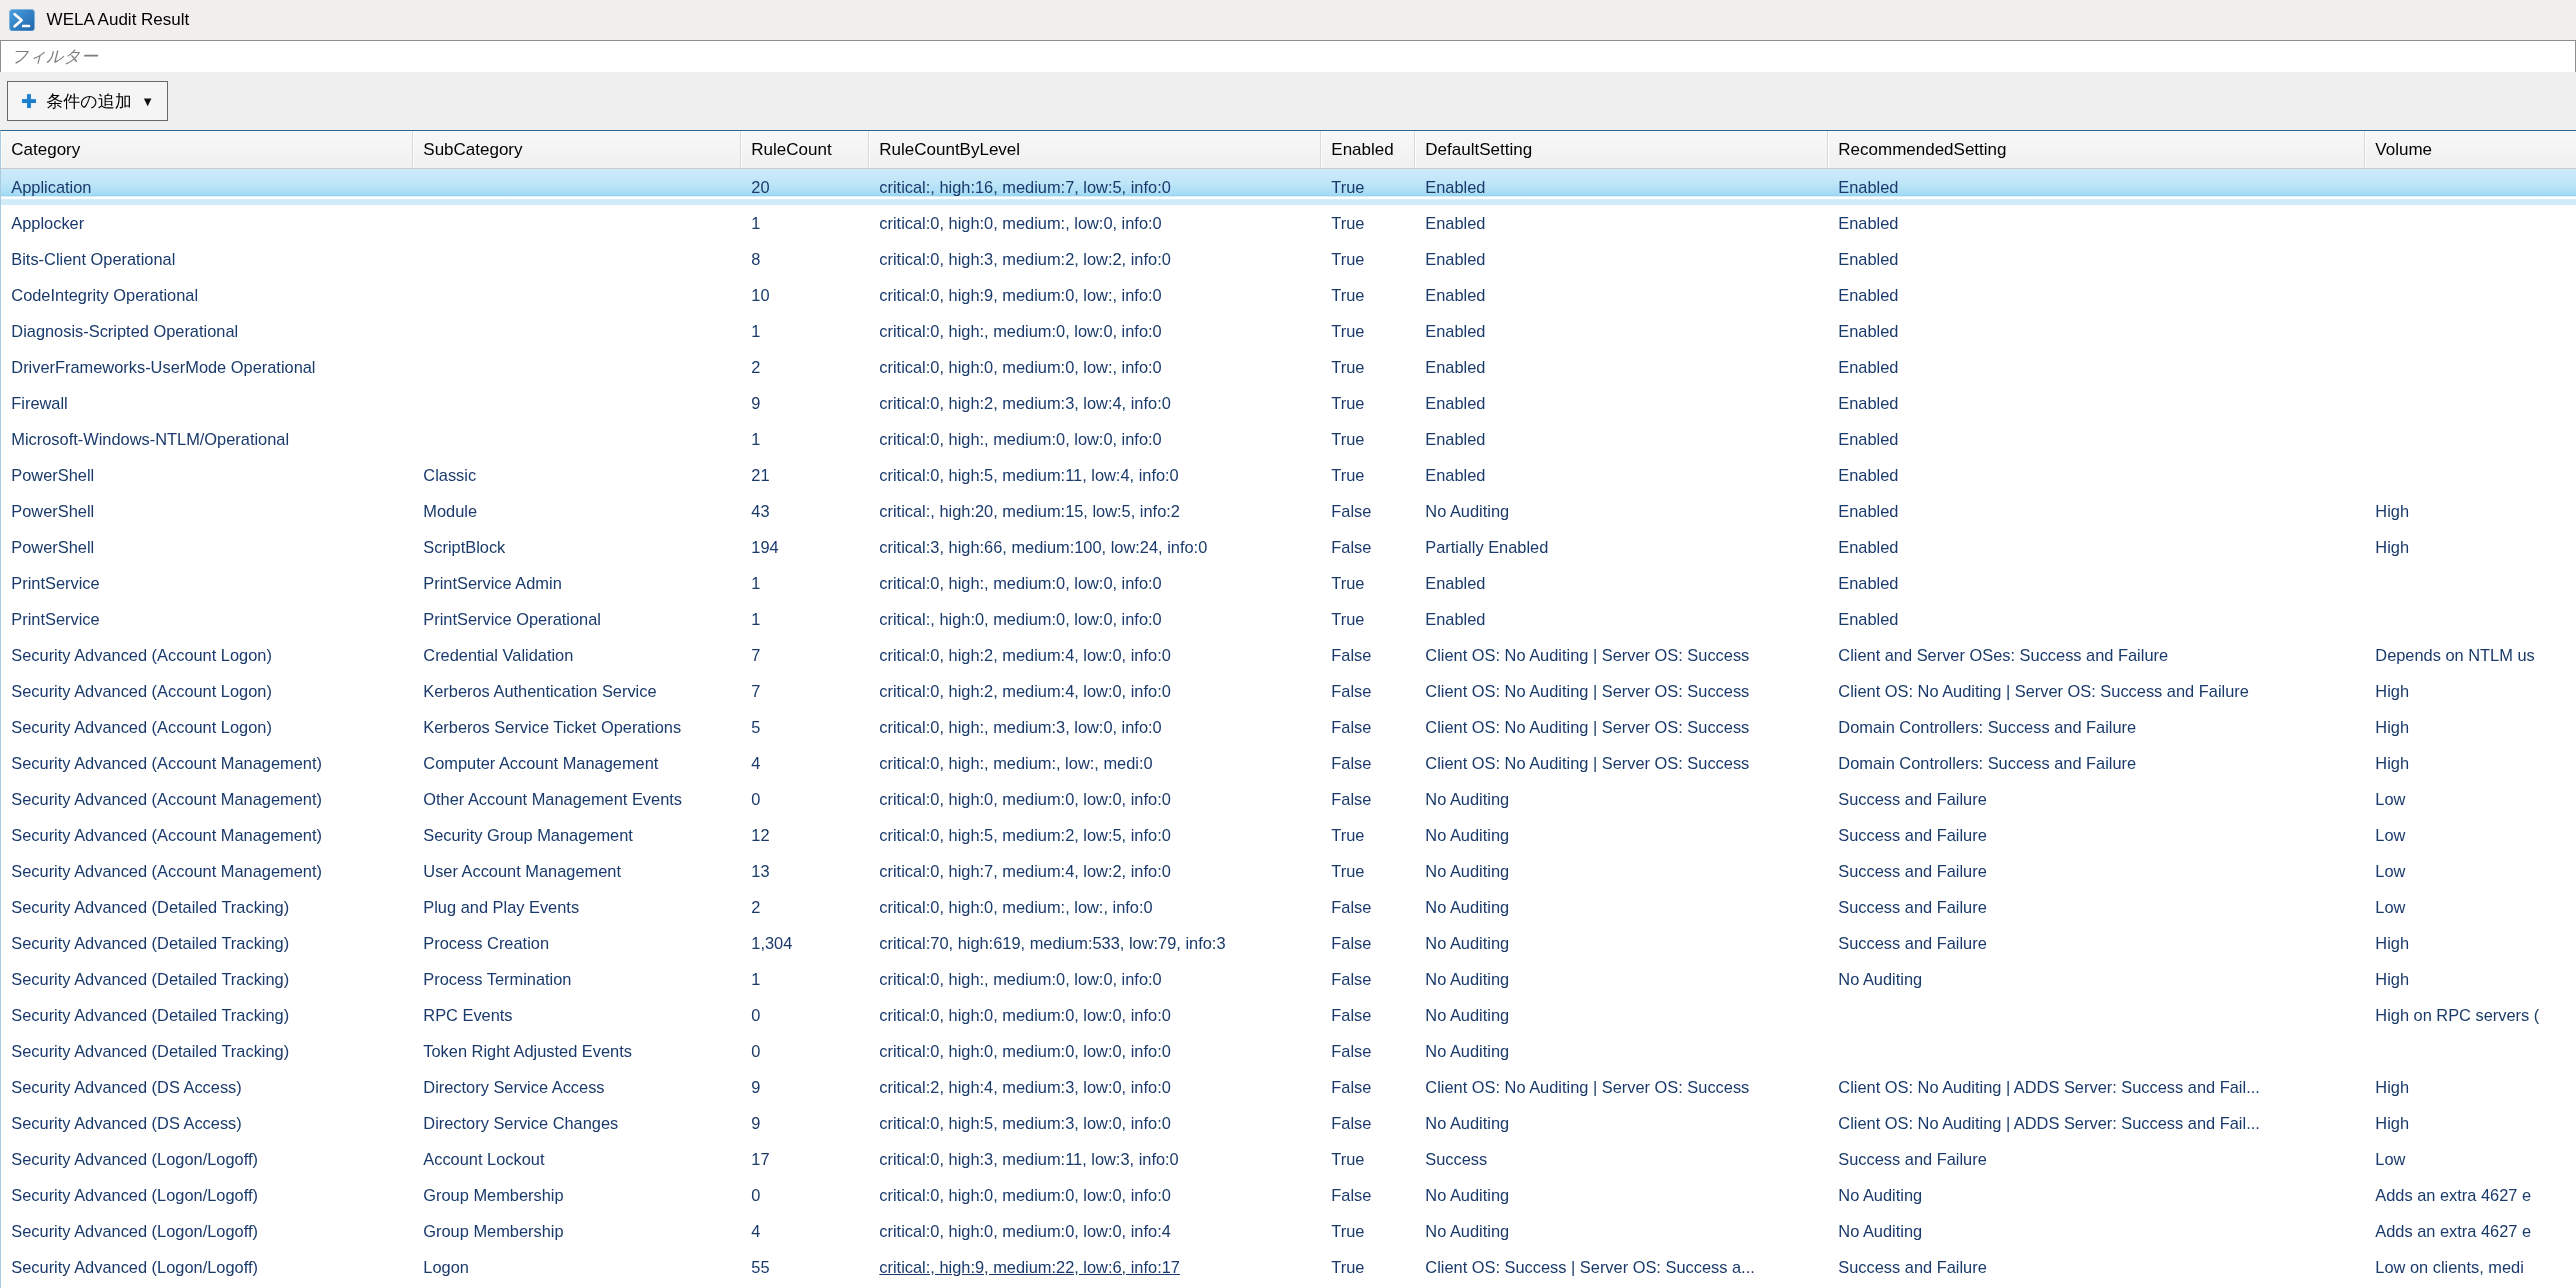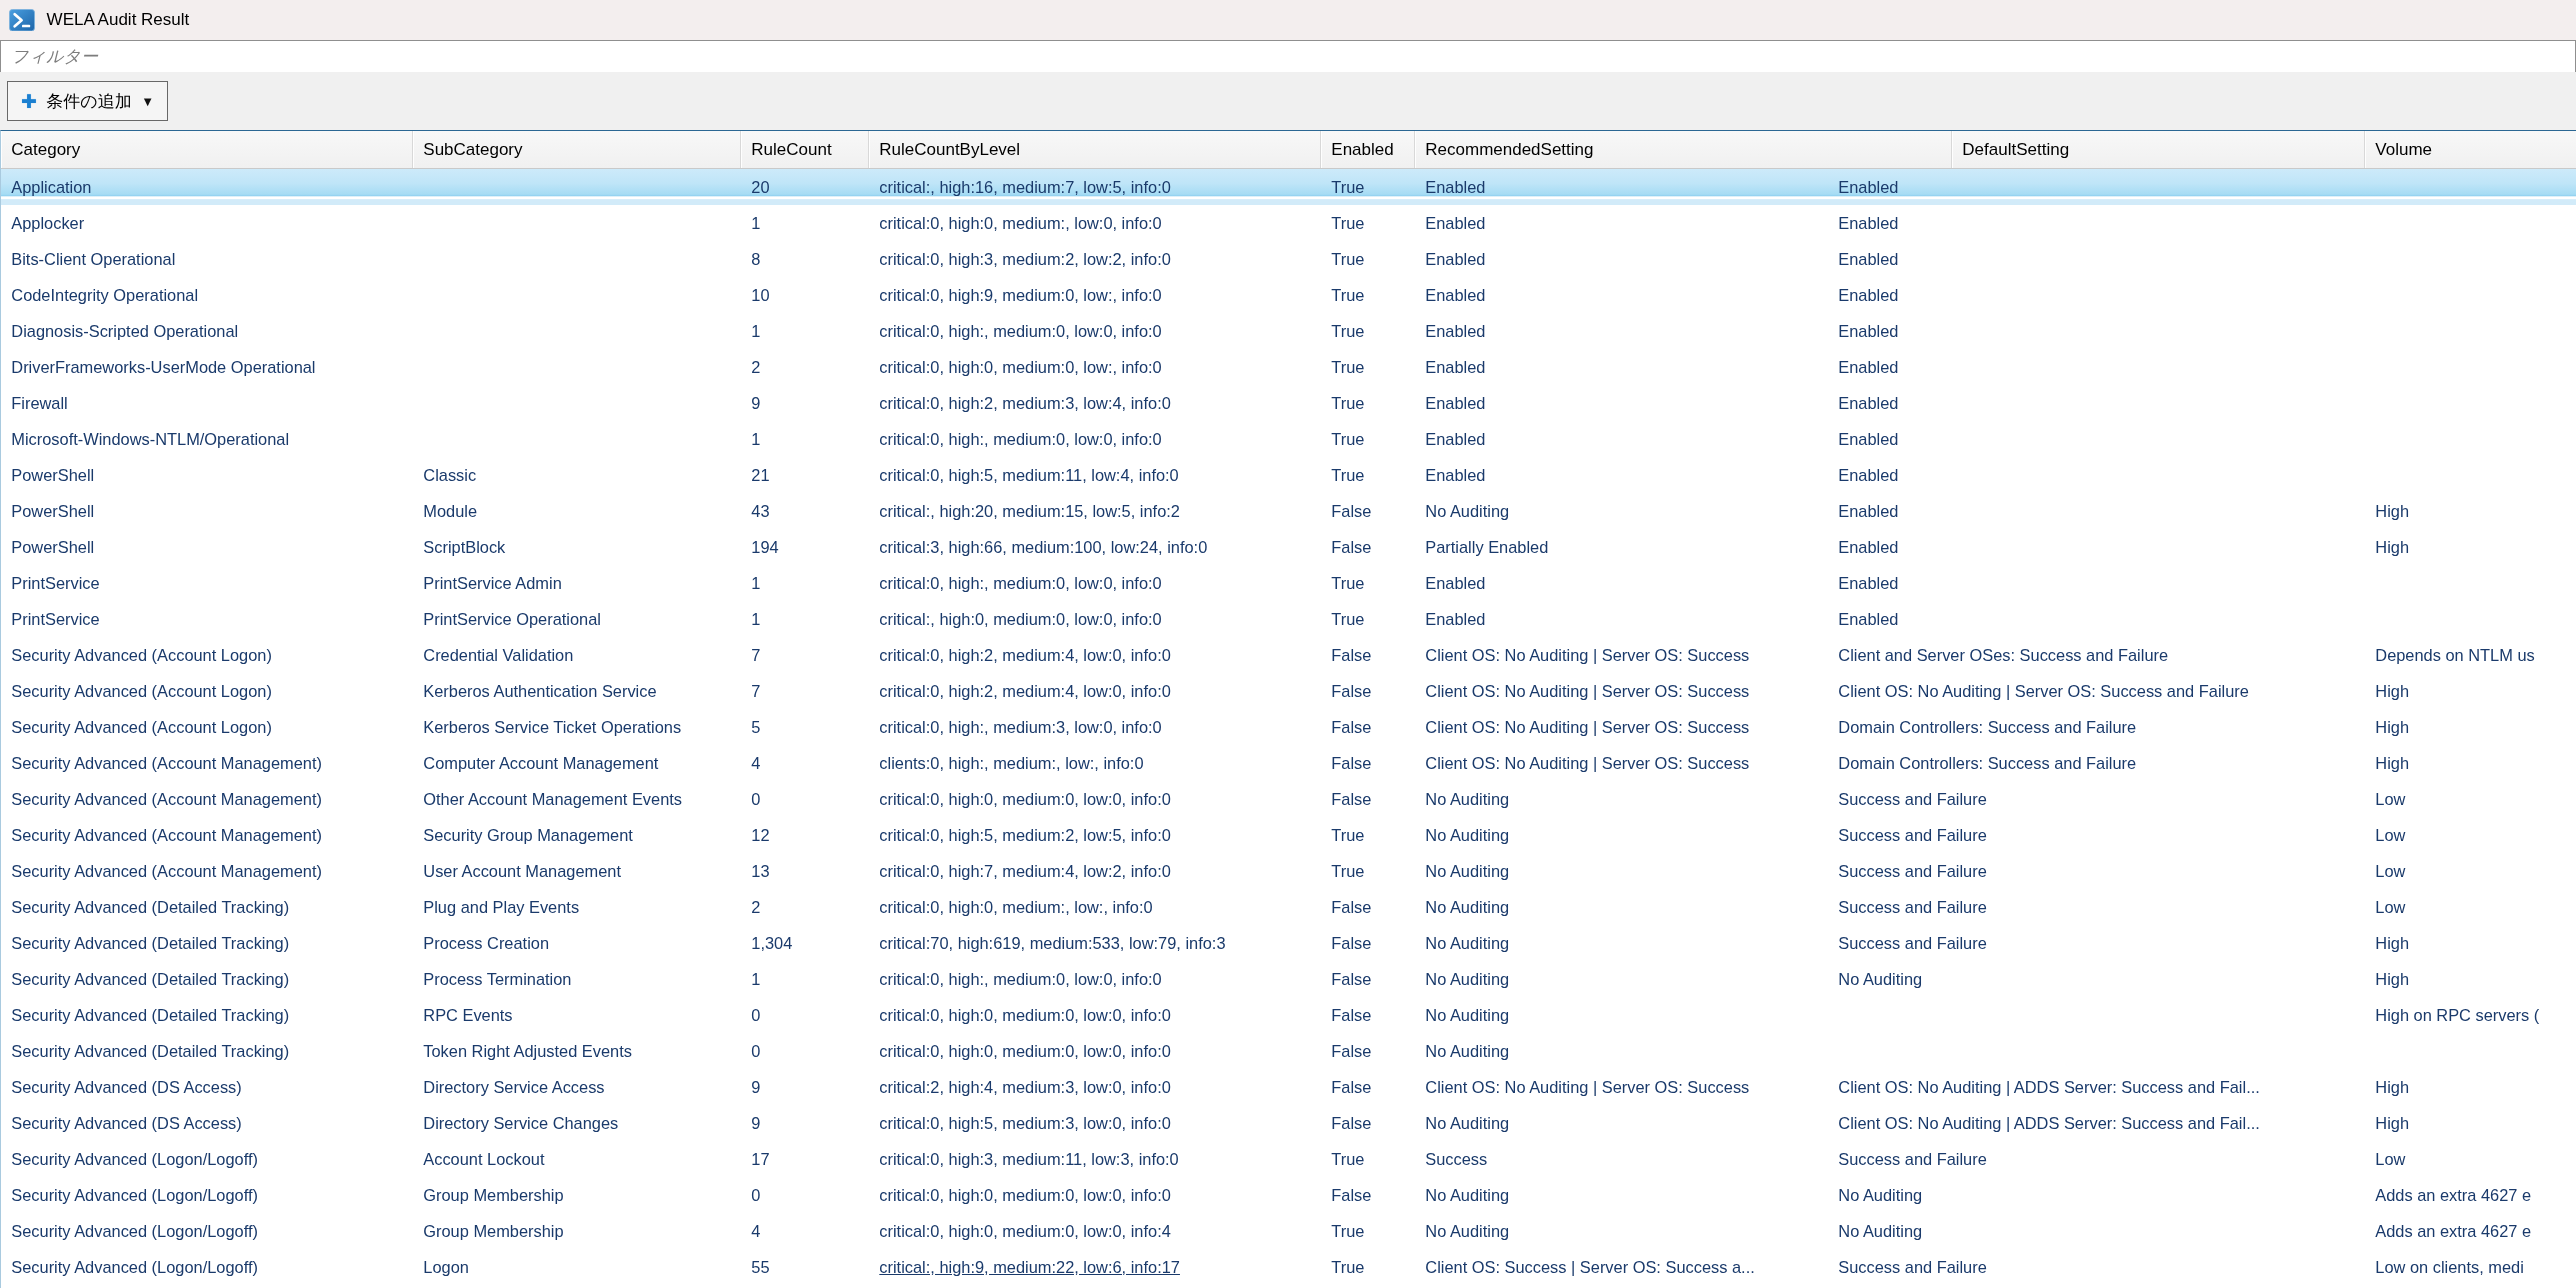--- a/index.html
+++ b/index.html
@@ -116,22 +116,22 @@
   </button>
 </div>
 
 <div class="grid">
   <div class="grid-header" id="grid-header">
       <div class="hcell" style="width: 412px;">Category</div>
       <div class="hcell" style="width: 328px;">SubCategory</div>
       <div class="hcell" style="width: 128px;">RuleCount</div>
       <div class="hcell" style="width: 452px;">RuleCountByLevel</div>
       <div class="hcell" style="width: 94px;">Enabled</div>
+      <div class="hcell" style="width: 413px;">DefaultSetting</div>
       <div class="hcell" style="width: 537px;">RecommendedSetting</div>
-      <div class="hcell" style="width: 413px;">DefaultSetting</div>
       <div class="hcell" style="width: 344px;">Volume</div>
     </div>
   <div class="grid-body" id="grid-body">
       <div class="row selected">
         <div class="cell" style="width: 412px;">Application</div>
         <div class="cell" style="width: 328px;"></div>
         <div class="cell" style="width: 128px;">20</div>
         <div class="cell" style="width: 452px;">critical:, high:16, medium:7, low:5, info:0</div>
         <div class="cell" style="width: 94px;">True</div>
         <div class="cell" style="width: 413px;">Enabled</div>
@@ -285,21 +285,21 @@
         <div class="cell" style="width: 452px;">critical:0, high:, medium:3, low:0, info:0</div>
         <div class="cell" style="width: 94px;">False</div>
         <div class="cell" style="width: 413px;">Client OS: No Auditing | Server OS: Success</div>
         <div class="cell" style="width: 537px;">Domain Controllers: Success and Failure</div>
         <div class="cell" style="width: 344px;">High</div>
       </div>
       <div class="row">
         <div class="cell" style="width: 412px;">Security Advanced (Account Management)</div>
         <div class="cell" style="width: 328px;">Computer Account Management</div>
         <div class="cell" style="width: 128px;">4</div>
-        <div class="cell" style="width: 452px;">clients:0, high:, medium:, low:, info:0</div>
+        <div class="cell" style="width: 452px;">critical:0, high:, medium:, low:, medi:0</div>
         <div class="cell" style="width: 94px;">False</div>
         <div class="cell" style="width: 413px;">Client OS: No Auditing | Server OS: Success</div>
         <div class="cell" style="width: 537px;">Domain Controllers: Success and Failure</div>
         <div class="cell" style="width: 344px;">High</div>
       </div>
       <div class="row">
         <div class="cell" style="width: 412px;">Security Advanced (Account Management)</div>
         <div class="cell" style="width: 328px;">Other Account Management Events</div>
         <div class="cell" style="width: 128px;">0</div>
         <div class="cell" style="width: 452px;">critical:0, high:0, medium:0, low:0, info:0</div>

